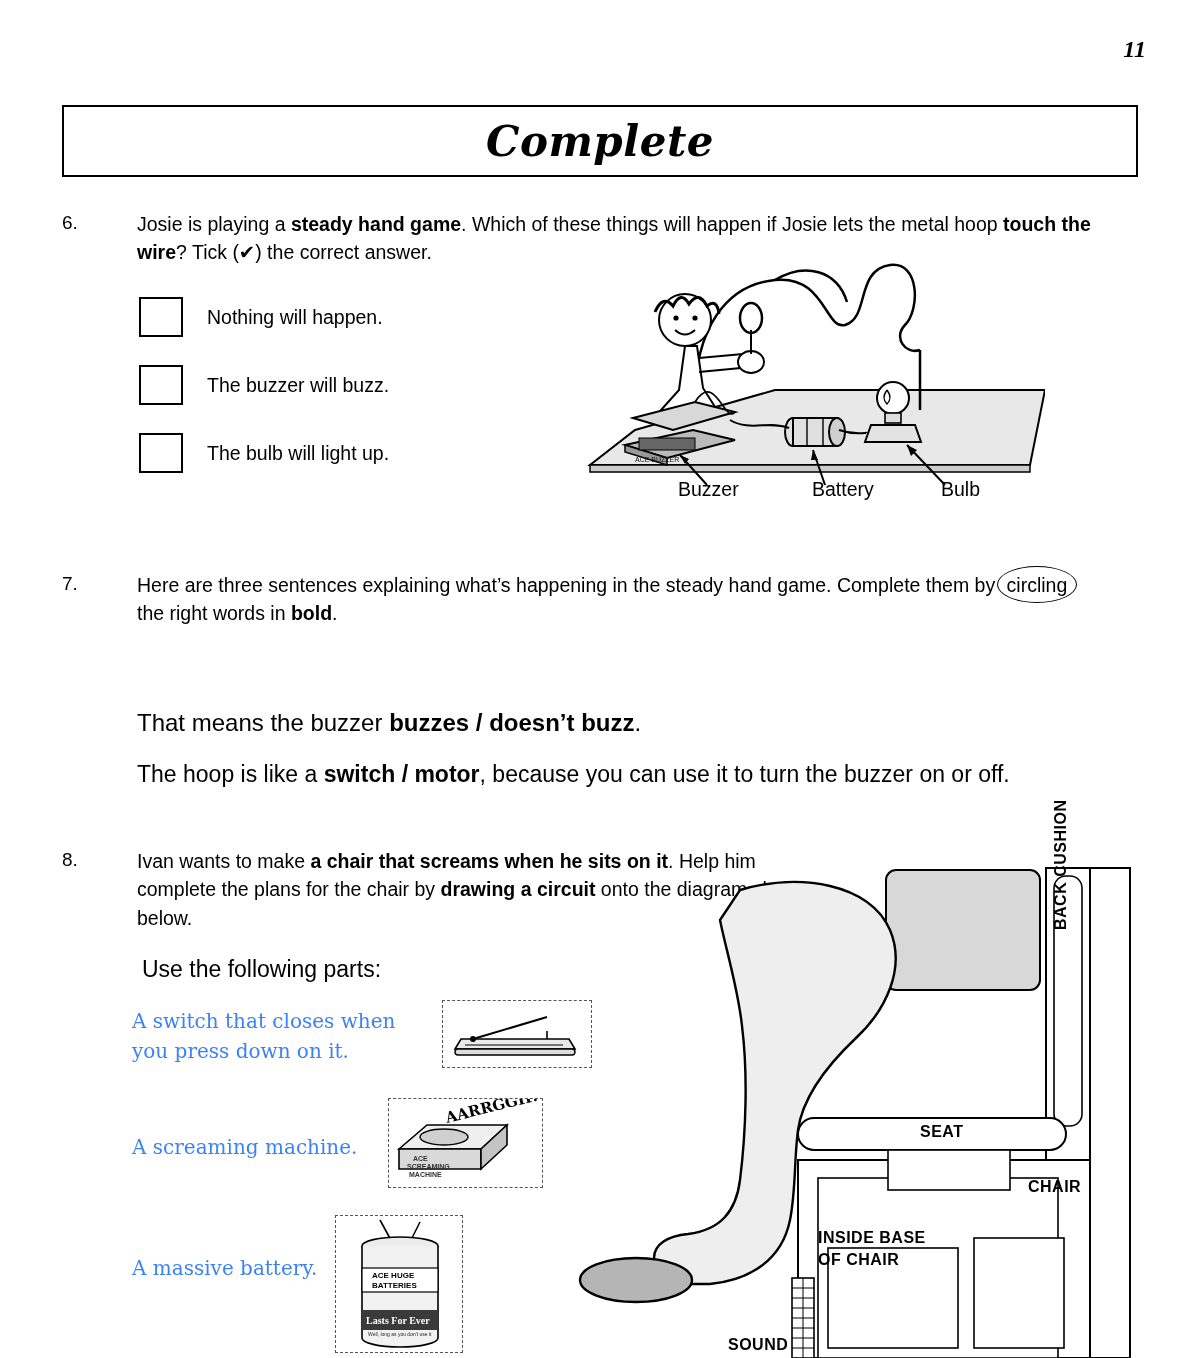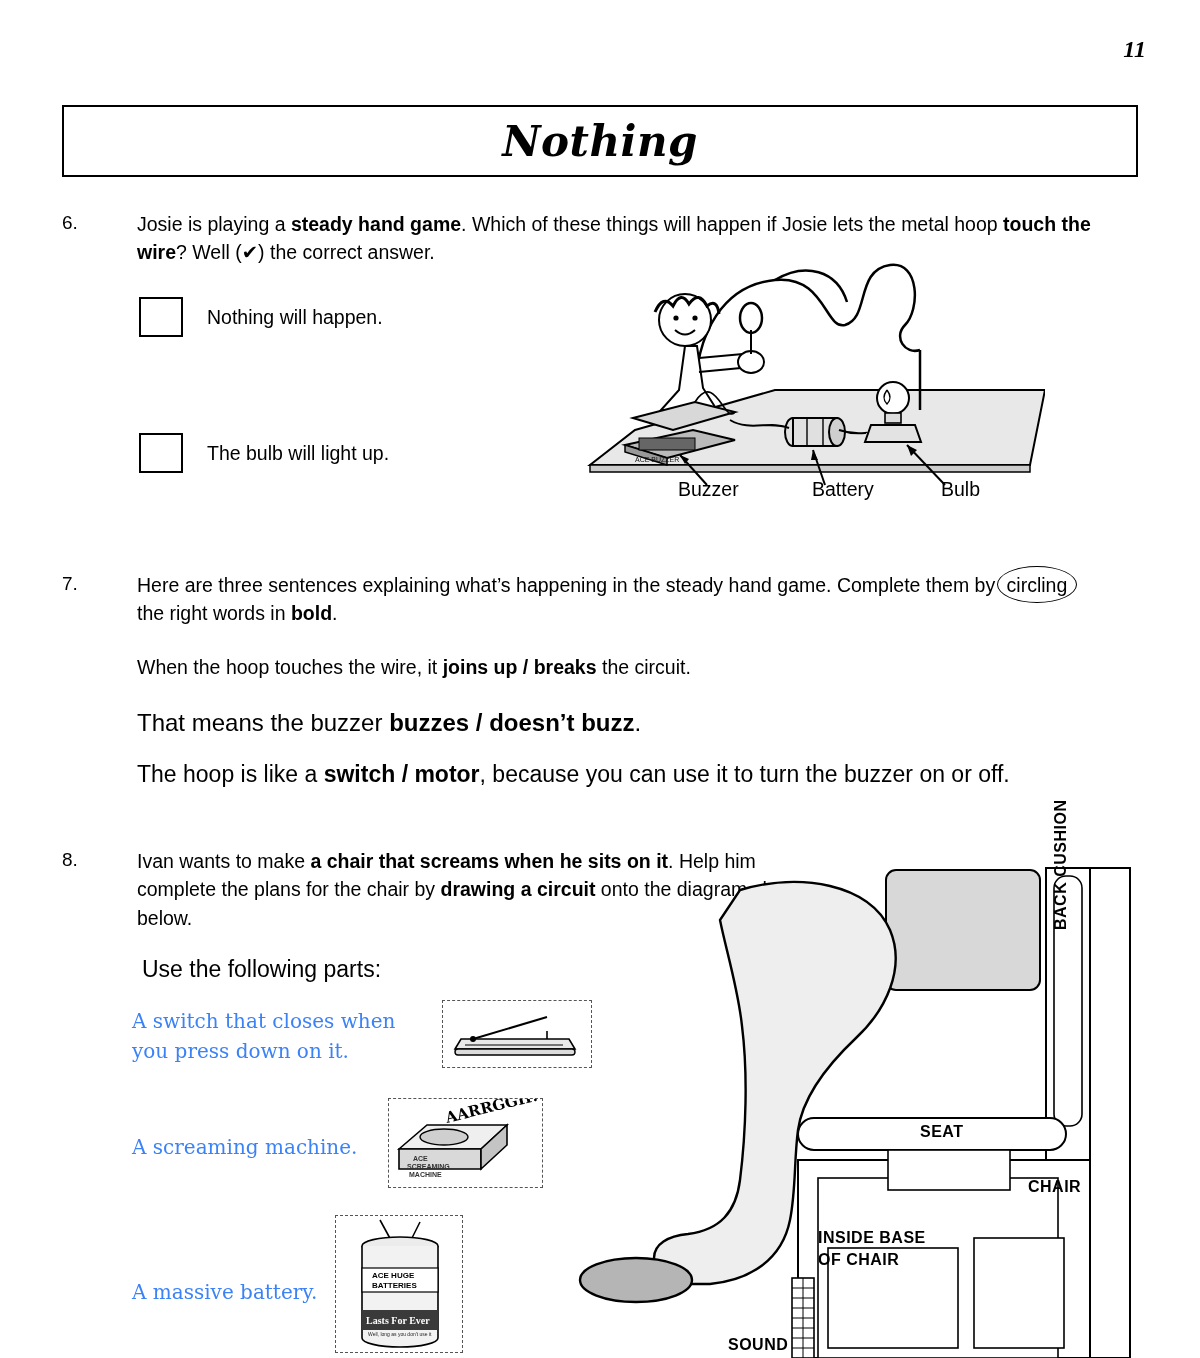--- a/index.html
+++ b/index.html
@@ -137,21 +137,21 @@
 
   .hand-line {
     position: absolute;
     font-family: "DejaVu Serif", serif;
     font-size: 20px;
     line-height: 1.5;
     color: #3b82f6;
   }
   #part1-text { left: 132px; top: 1006px; width: 300px; }
   #part2-text { left: 132px; top: 1132px; width: 270px; }
-  #part3-text { left: 132px; top: 1253px; width: 270px; margin-top: 24px; }
+  #part3-text { left: 132px; top: 1253px; width: 270px; }
 
   .dashed-box {
     position: absolute;
     border: 1.5px dashed #555;
     box-sizing: border-box;
     background: #fff;
   }
   #part1-box { left: 442px; top: 1000px; width: 150px; height: 68px; }
   #part2-box { left: 388px; top: 1098px; width: 155px; height: 90px; }
   #part3-box { left: 335px; top: 1215px; width: 128px; height: 138px; }
@@ -188,31 +188,35 @@
   svg { display: block; }
 </style>
 </head>
 <body>
 
 <div class="page">
 
   <div class="page-number">11</div>
 
   <div class="title-box">
-    <span class="title-text">Nothing</span>
+    <span class="title-text">Complete</span>
   </div>
 
   <div class="q-num" id="q6-num">6.</div>
   <div class="q-body" id="q6-text">
-    <span>Josie is playing a </span><span class="b">steady hand game</span><span>.  Which of these things will happen if Josie lets the metal hoop </span><span class="b">touch the wire</span><span>?  Well (✔) the correct answer.</span>
+    <span>Josie is playing a </span><span class="b">steady hand game</span><span>.  Which of these things will happen if Josie lets the metal hoop </span><span class="b">touch the wire</span><span>?  Tick (✔) the correct answer.</span>
   </div>
 
   <div class="tick-row" id="tick1">
     <div class="tick-box"></div>
     <div class="tick-label">Nothing will happen.</div>
+  </div>
+  <div class="tick-row" id="tick2">
+    <div class="tick-box"></div>
+    <div class="tick-label">The buzzer will buzz.</div>
   </div>
   <div class="tick-row" id="tick3">
     <div class="tick-box"></div>
     <div class="tick-label">The bulb will light up.</div>
   </div>
 
   <div class="illus6">
     <svg width="470" height="260" viewBox="0 0 470 260">
 
       <polygon points="60,180 200,140 470,140 455,215 15,215" fill="#e8e8e8" stroke="#000" stroke-width="2"></polygon>
@@ -272,23 +276,20 @@
 
   <div class="label6" id="lbl-buzzer">Buzzer</div>
   <div class="label6" id="lbl-battery">Battery</div>
   <div class="label6" id="lbl-bulb">Bulb</div>
 
   <div class="q-num" id="q7-num">7.</div>
   <div class="q-body" id="q7-text">
     <span>Here are three sentences explaining what’s happening in the steady hand game. Complete them by </span><span class="circle-word">circling</span><span> the right words in </span><span class="b">bold</span><span>.</span>
   </div>
 
-  <div id="q7-s1" class="q-body">
-    <span>When the hoop touches the wire, it </span><span class="b">joins up / breaks</span><span> the circuit.</span>
-  </div>
   <div id="q7-s2" class="q-body">
     <span>That means the buzzer </span><span class="b">buzzes / doesn’t buzz</span><span>.</span>
   </div>
   <div id="q7-s3" class="q-body">
     <span>The hoop is like a </span><span class="b">switch / motor</span><span>, because you can use it to turn the buzzer on or off.</span>
   </div>
 
   <div class="q-num" id="q8-num">8.</div>
   <div class="q-body" id="q8-text">
     <span>Ivan wants to make </span><span class="b">a chair that screams when he sits on it</span><span>. Help him complete the plans for the chair by </span><span class="b">drawing a circuit</span><span> onto the diagram shown below.</span>

